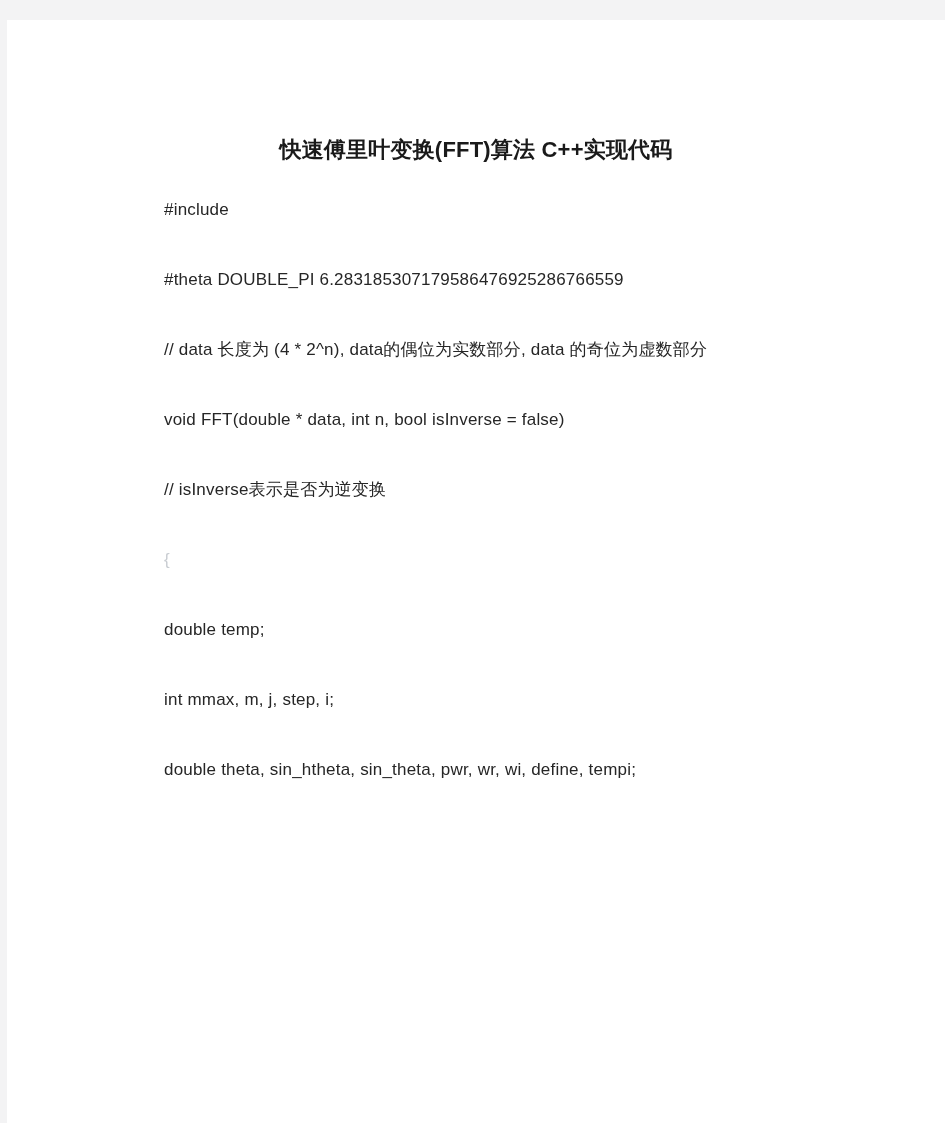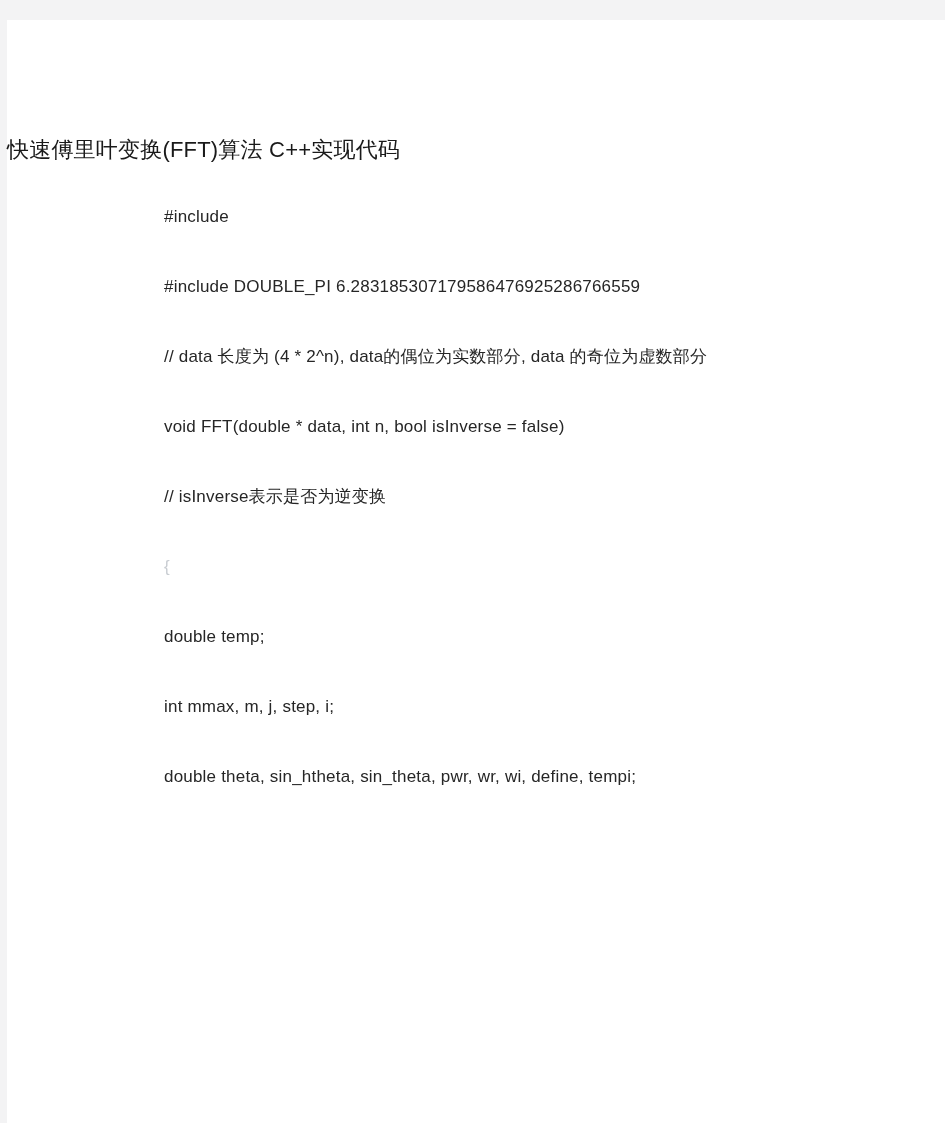--- a/index.html
+++ b/index.html
@@ -38,39 +38,39 @@
     width: 938px;
     height: 1103px;
     background: #ffffff;
     box-sizing: border-box;
   }
   .doc-title {
     position: absolute;
     left: 0;
     top: 98px;
     width: 938px;
-    text-align: left;
+    text-align: center;
     font-size: 22px;
-    font-weight: normal;
+    font-weight: bold;
     color: #1a1a1a;
     letter-spacing: 0.2px;
     line-height: 34px;
   }
   .code-body {
     position: absolute;
     left: 157px;
     top: 178px;
     width: 700px;
   }
   .code-line {
     font-size: 17px;
     line-height: 24px;
     color: #262626;
     white-space: pre;
-    margin: 7px 0 46px 0;
+    margin: 0 0 46px 0;
     letter-spacing: 0.2px;
   }
   .code-line.faint {
     color: #c9cdd2;
   }
   .code-line:last-child {
     margin-bottom: 0;
   }
 </style>
 </head>
@@ -78,21 +78,21 @@
 
 <div class="gutter-top"></div>
 <div class="gutter-left"></div>
 
 <div class="page">
 
   <h1 class="doc-title">快速傅里叶变换(FFT)算法 C++实现代码</h1>
 
   <div class="code-body">
       <p class="code-line">#include</p>
-      <p class="code-line">#include DOUBLE_PI 6.283185307179586476925286766559</p>
+      <p class="code-line">#theta DOUBLE_PI 6.283185307179586476925286766559</p>
       <p class="code-line">// data 长度为 (4 * 2^n), data的偶位为实数部分, data 的奇位为虚数部分</p>
       <p class="code-line">void FFT(double * data, int n, bool isInverse = false)</p>
       <p class="code-line">// isInverse表示是否为逆变换</p>
       <p class="code-line faint">{</p>
       <p class="code-line">double temp;</p>
       <p class="code-line">int mmax, m, j, step, i;</p>
       <p class="code-line">double theta, sin_htheta, sin_theta, pwr, wr, wi, define, tempi;</p>
     </div>
 
 </div>

